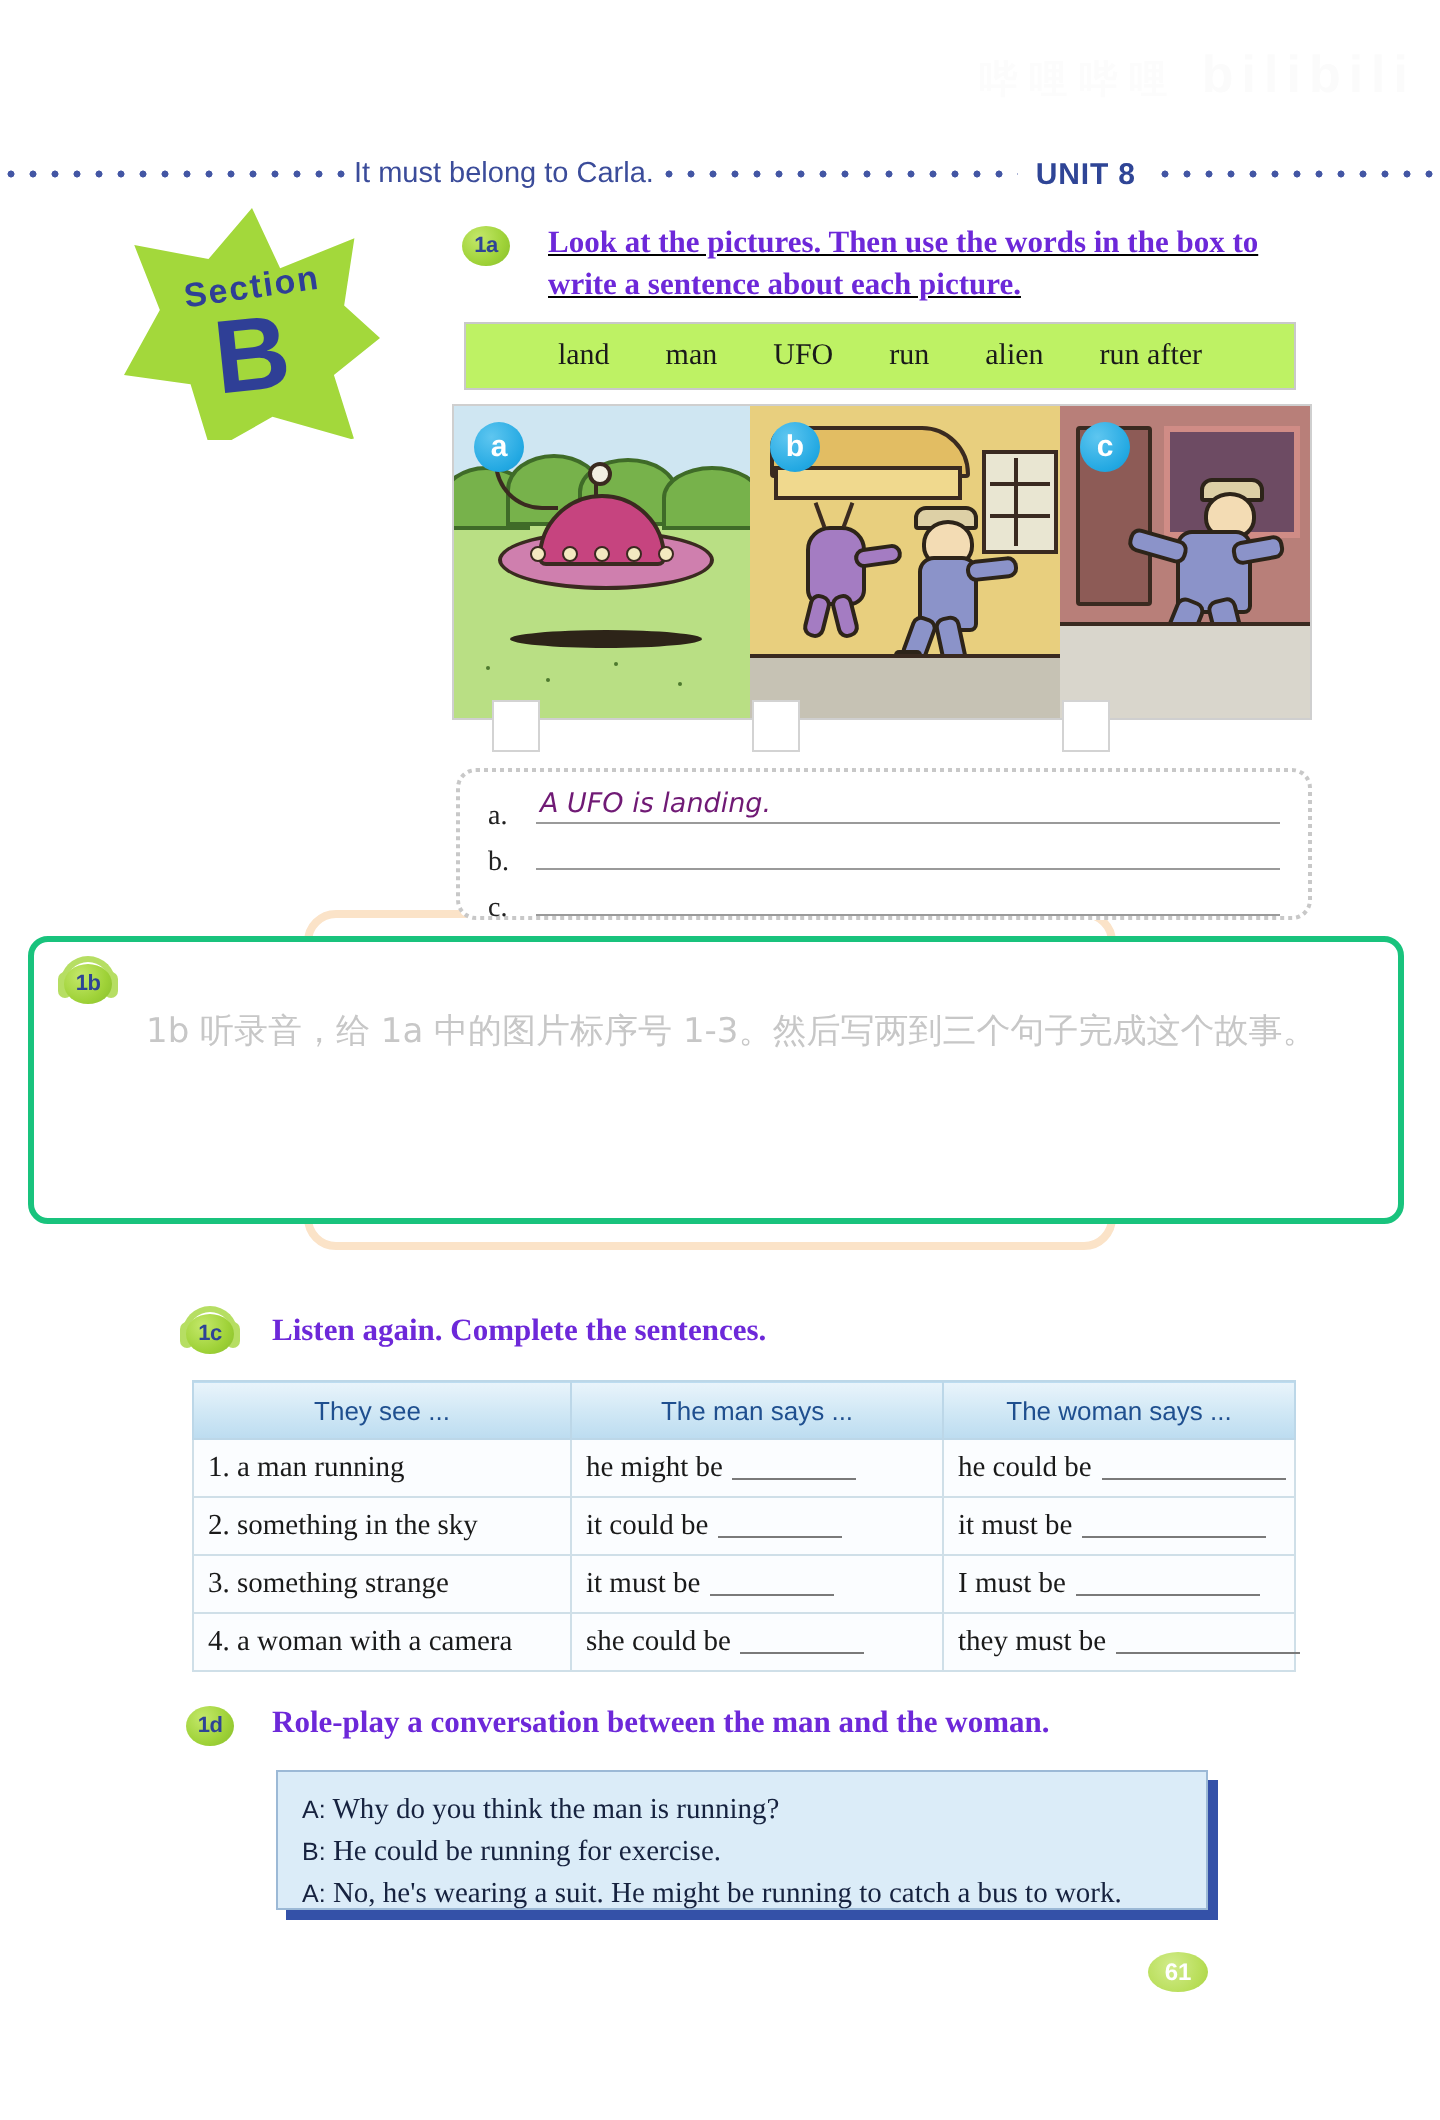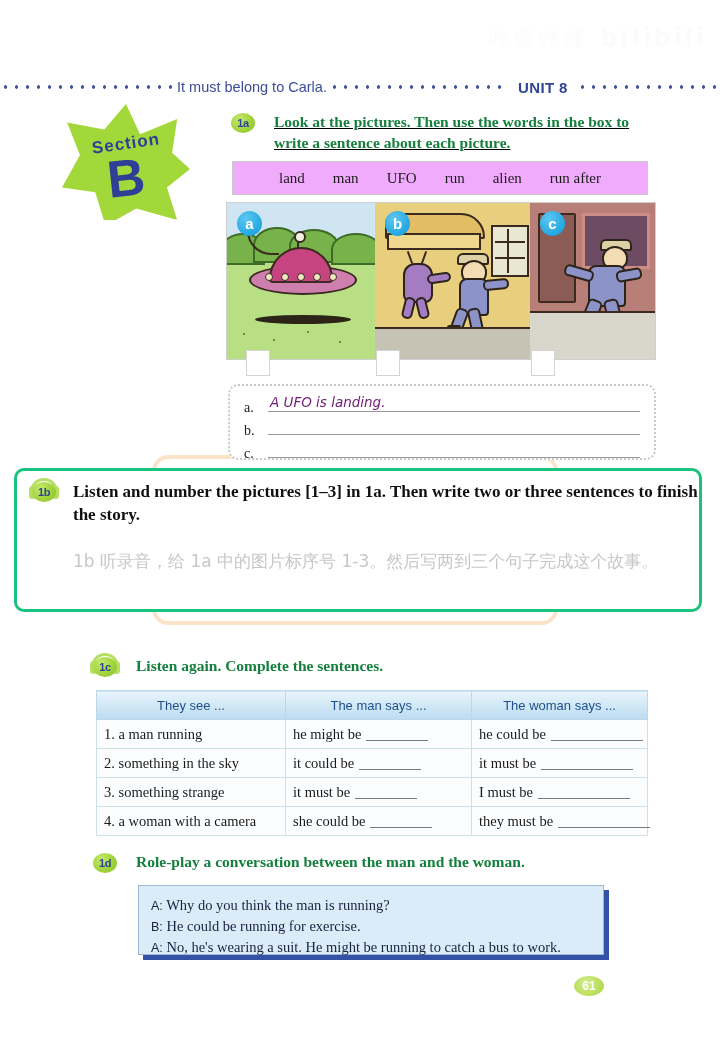--- a/index.html
+++ b/index.html
@@ -162,32 +162,32 @@
     position: absolute;
     display: flex;
     align-items: flex-start;
     gap: 16px;
   }
   .task-text {
     font-family: "Liberation Serif", serif;
     font-weight: bold;
     font-size: 15.5px;
     line-height: 1.35;
-    color: #15803d;
+    color: #6d28d9;
   }
 
   #task-1a { left: 228px; top: 112px; width: 430px; text-decoration: underline; }
   #task-1a .task-text { width: 392px; }
 
   #wordbox {
     position: absolute;
     left: 232px; top: 161px;
     width: 414px; height: 32px;
     border: 1px solid #c9c9c9;
-    background: #f0abfc;
+    background: #bef264;
     display: flex;
     align-items: center;
     justify-content: center;
     gap: 28px;
     font-size: 15px;
     color: #1a1a1a;
   }
 
   
   #picture-strip {
@@ -640,21 +640,20 @@
 
 <div id="task-1b">
   <span class="badge phones">
     <span class="band"></span>
     <span class="pad-l"></span>
     <span class="pad-r"></span>
     <span class="bulb"></span>
     <span class="btxt">1b</span>
   </span>
   <span>
-    <span class="instr" style="display:block;">Listen and number the pictures [1–3] in 1a. Then write two or three sentences to finish the story.</span>
     <span class="cn" style="display:block;">1b 听录音，给 1a 中的图片标序号 1-3。然后写两到三个句子完成这个故事。</span>
   </span>
 </div>
 
 <div class="task" id="task-1c">
   <span class="badge phones">
     <span class="band"></span>
     <span class="pad-l"></span>
     <span class="pad-r"></span>
     <span class="bulb"></span>

